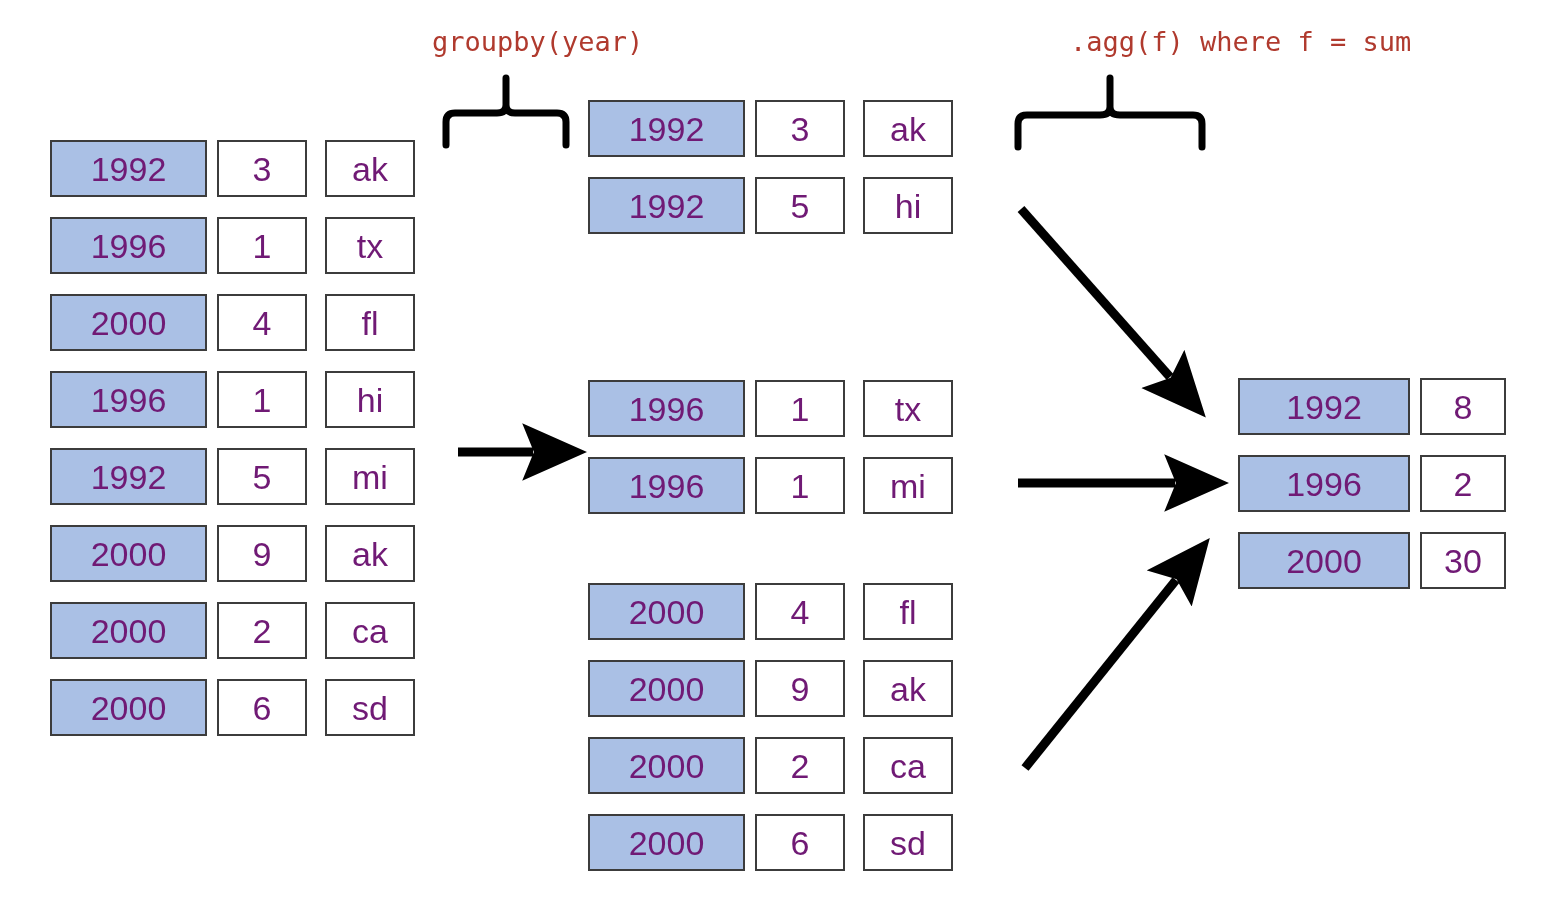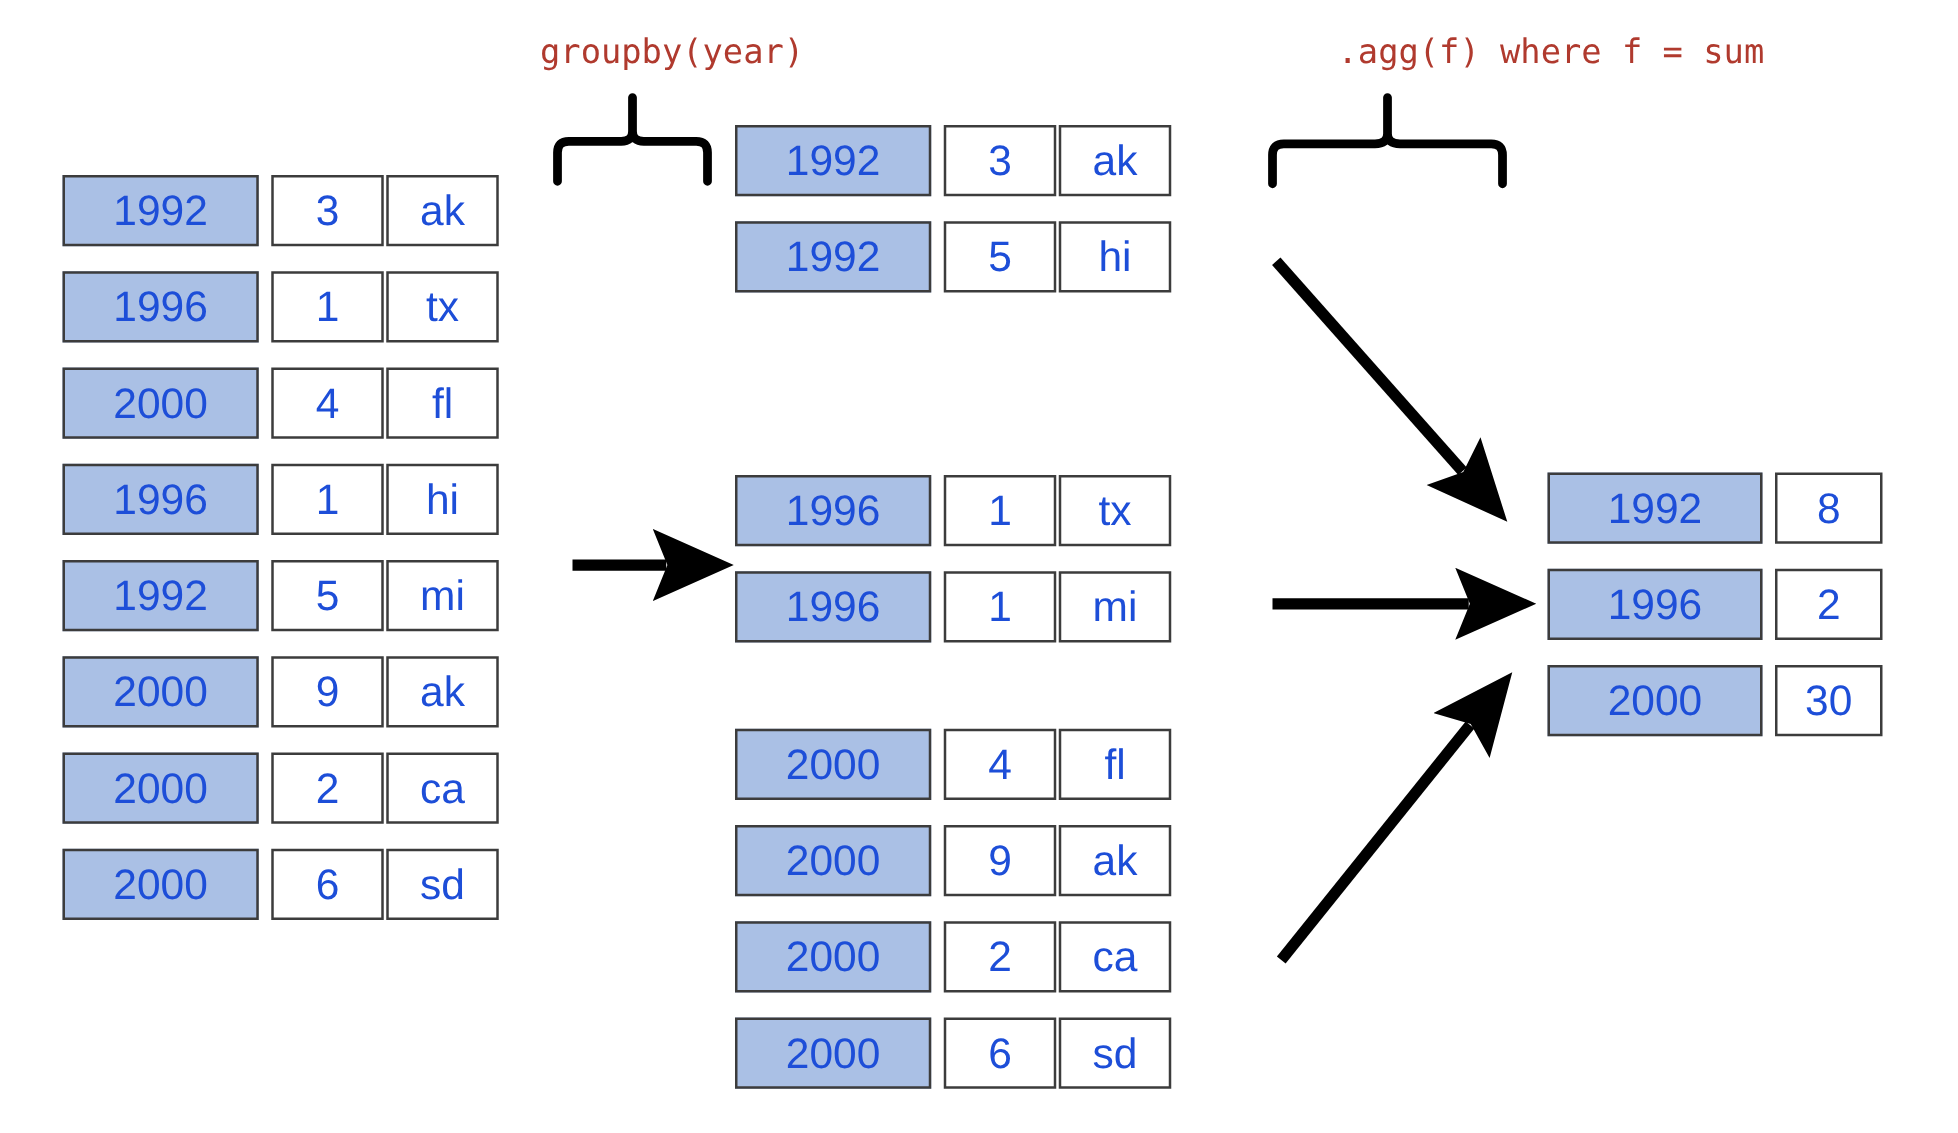--- a/index.html
+++ b/index.html
@@ -49,31 +49,31 @@
     top: 0;
     height: 57px;
     box-sizing: border-box;
     border: 2px solid #3c3c3c;
     background: #ffffff;
     display: flex;
     align-items: center;
     justify-content: center;
     font-family: "Liberation Sans", sans-serif;
     font-size: 34px;
-    color: #1d4ed8;
+    color: #701a75;
     line-height: 1;
   }
   .cell.key {
     background: #aac0e5;
   }
 
   
   .geo-wide .c0 { left: 0px;   width: 157px; }
   .geo-wide .c1 { left: 167px; width: 90px;  }
-  .geo-wide .c2 { left: 259px; width: 90px;  }
+  .geo-wide .c2 { left: 275px; width: 90px;  }
 
   
   .geo-res .c0 { left: 0px;   width: 172px; }
   .geo-res .c1 { left: 182px; width: 86px;  }
 
   
   #overlay {
     position: absolute;
     left: 0; top: 0;
     width: 1566px;

